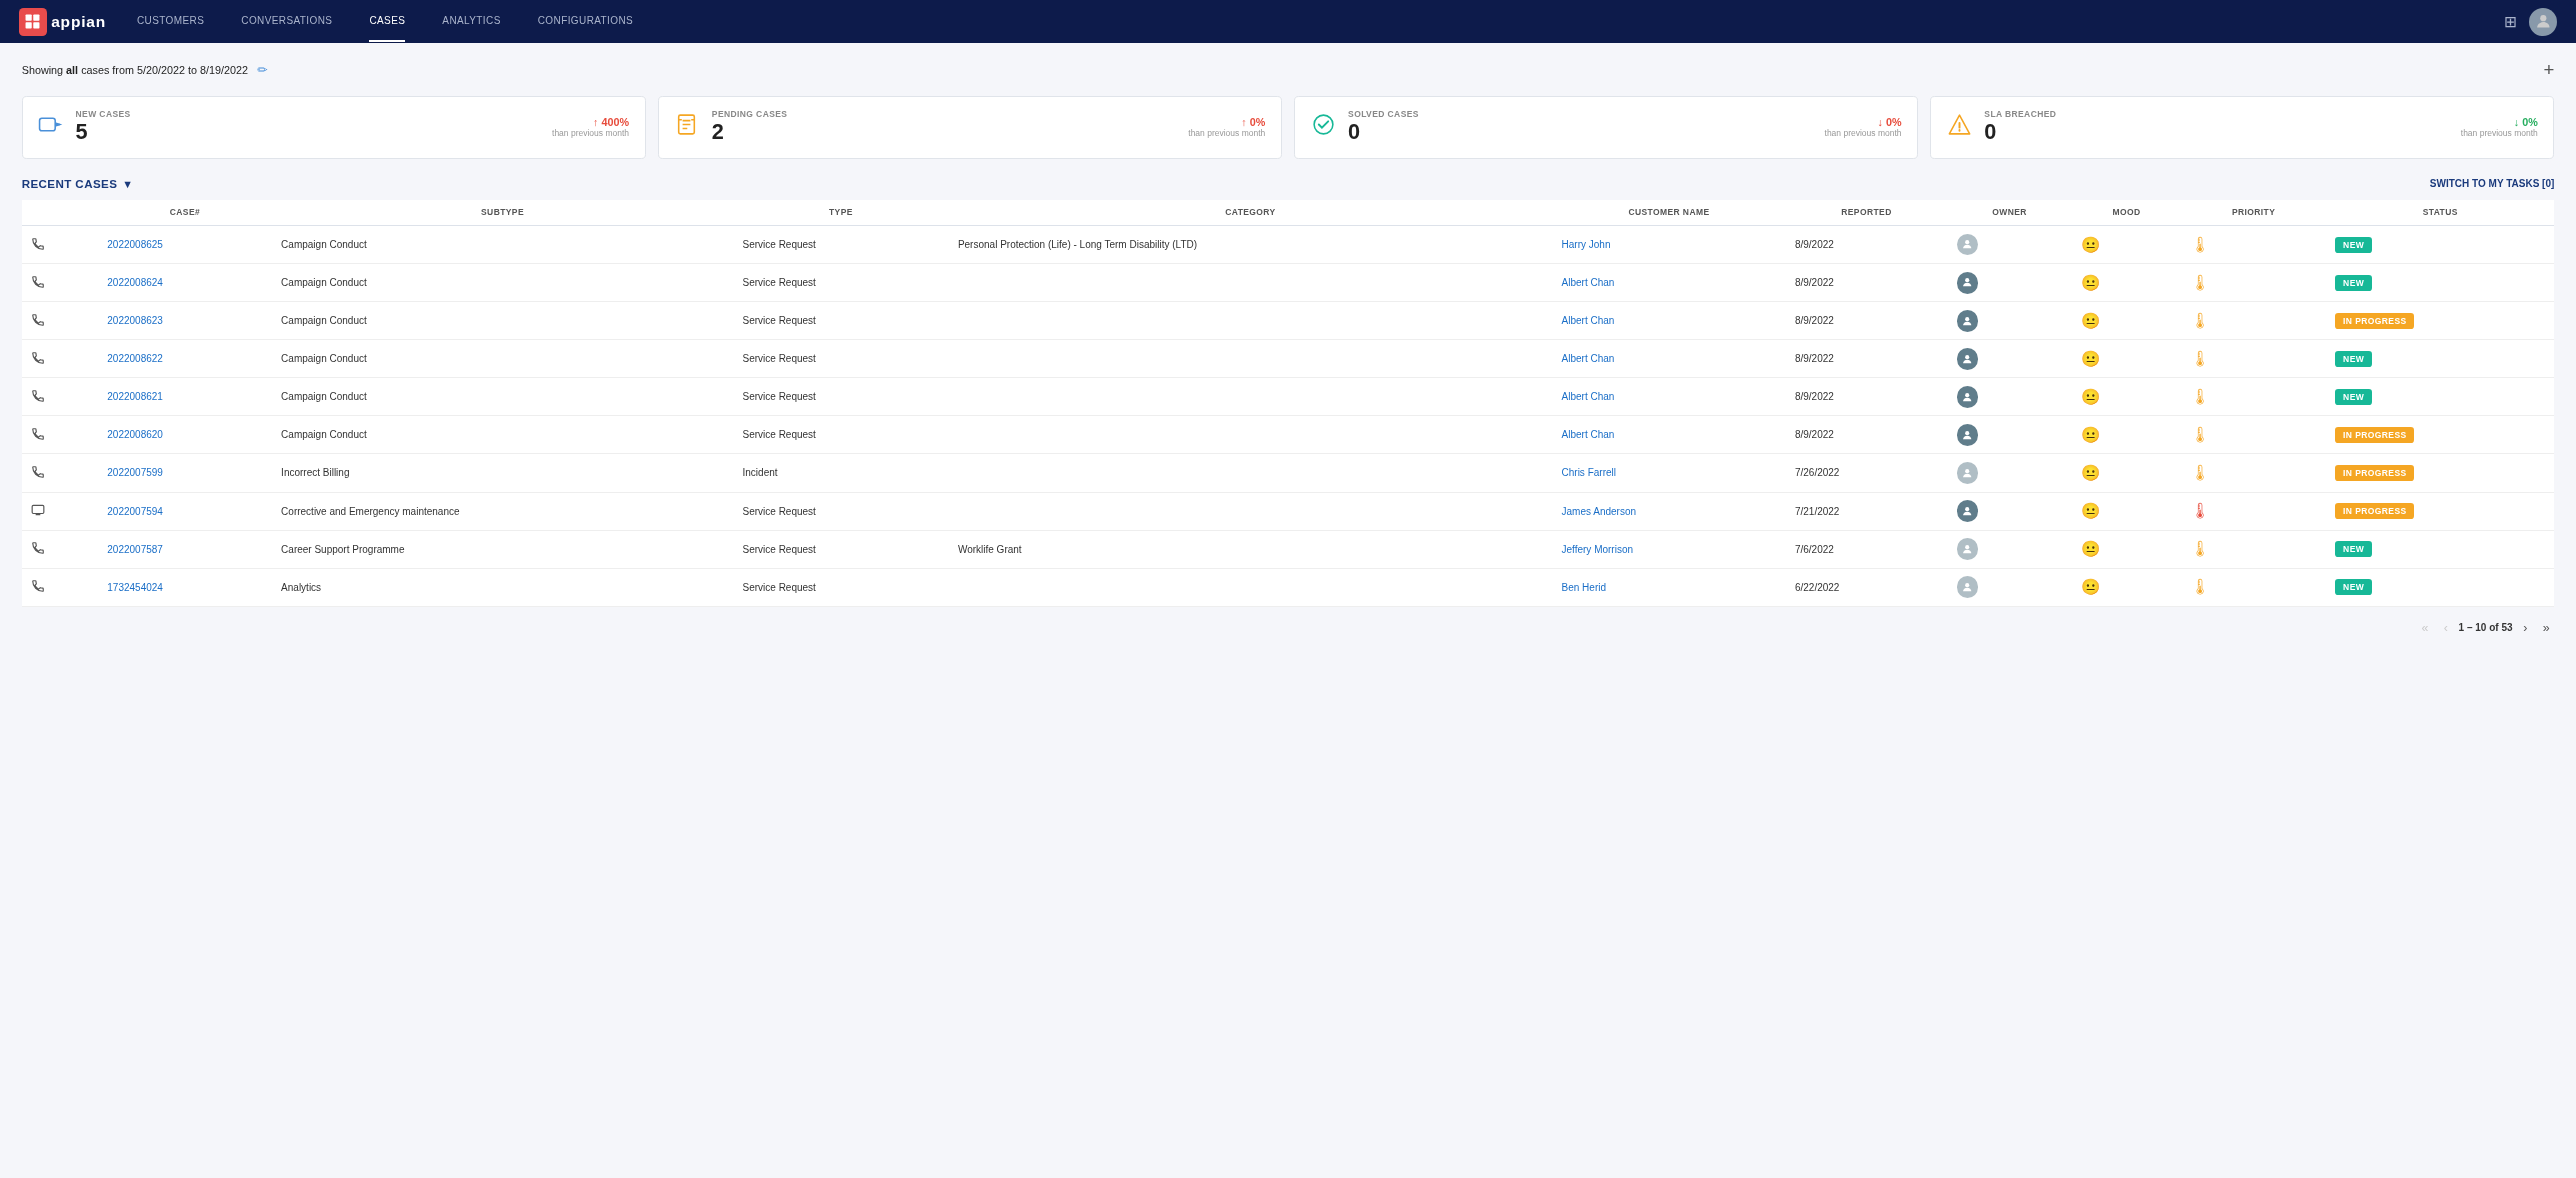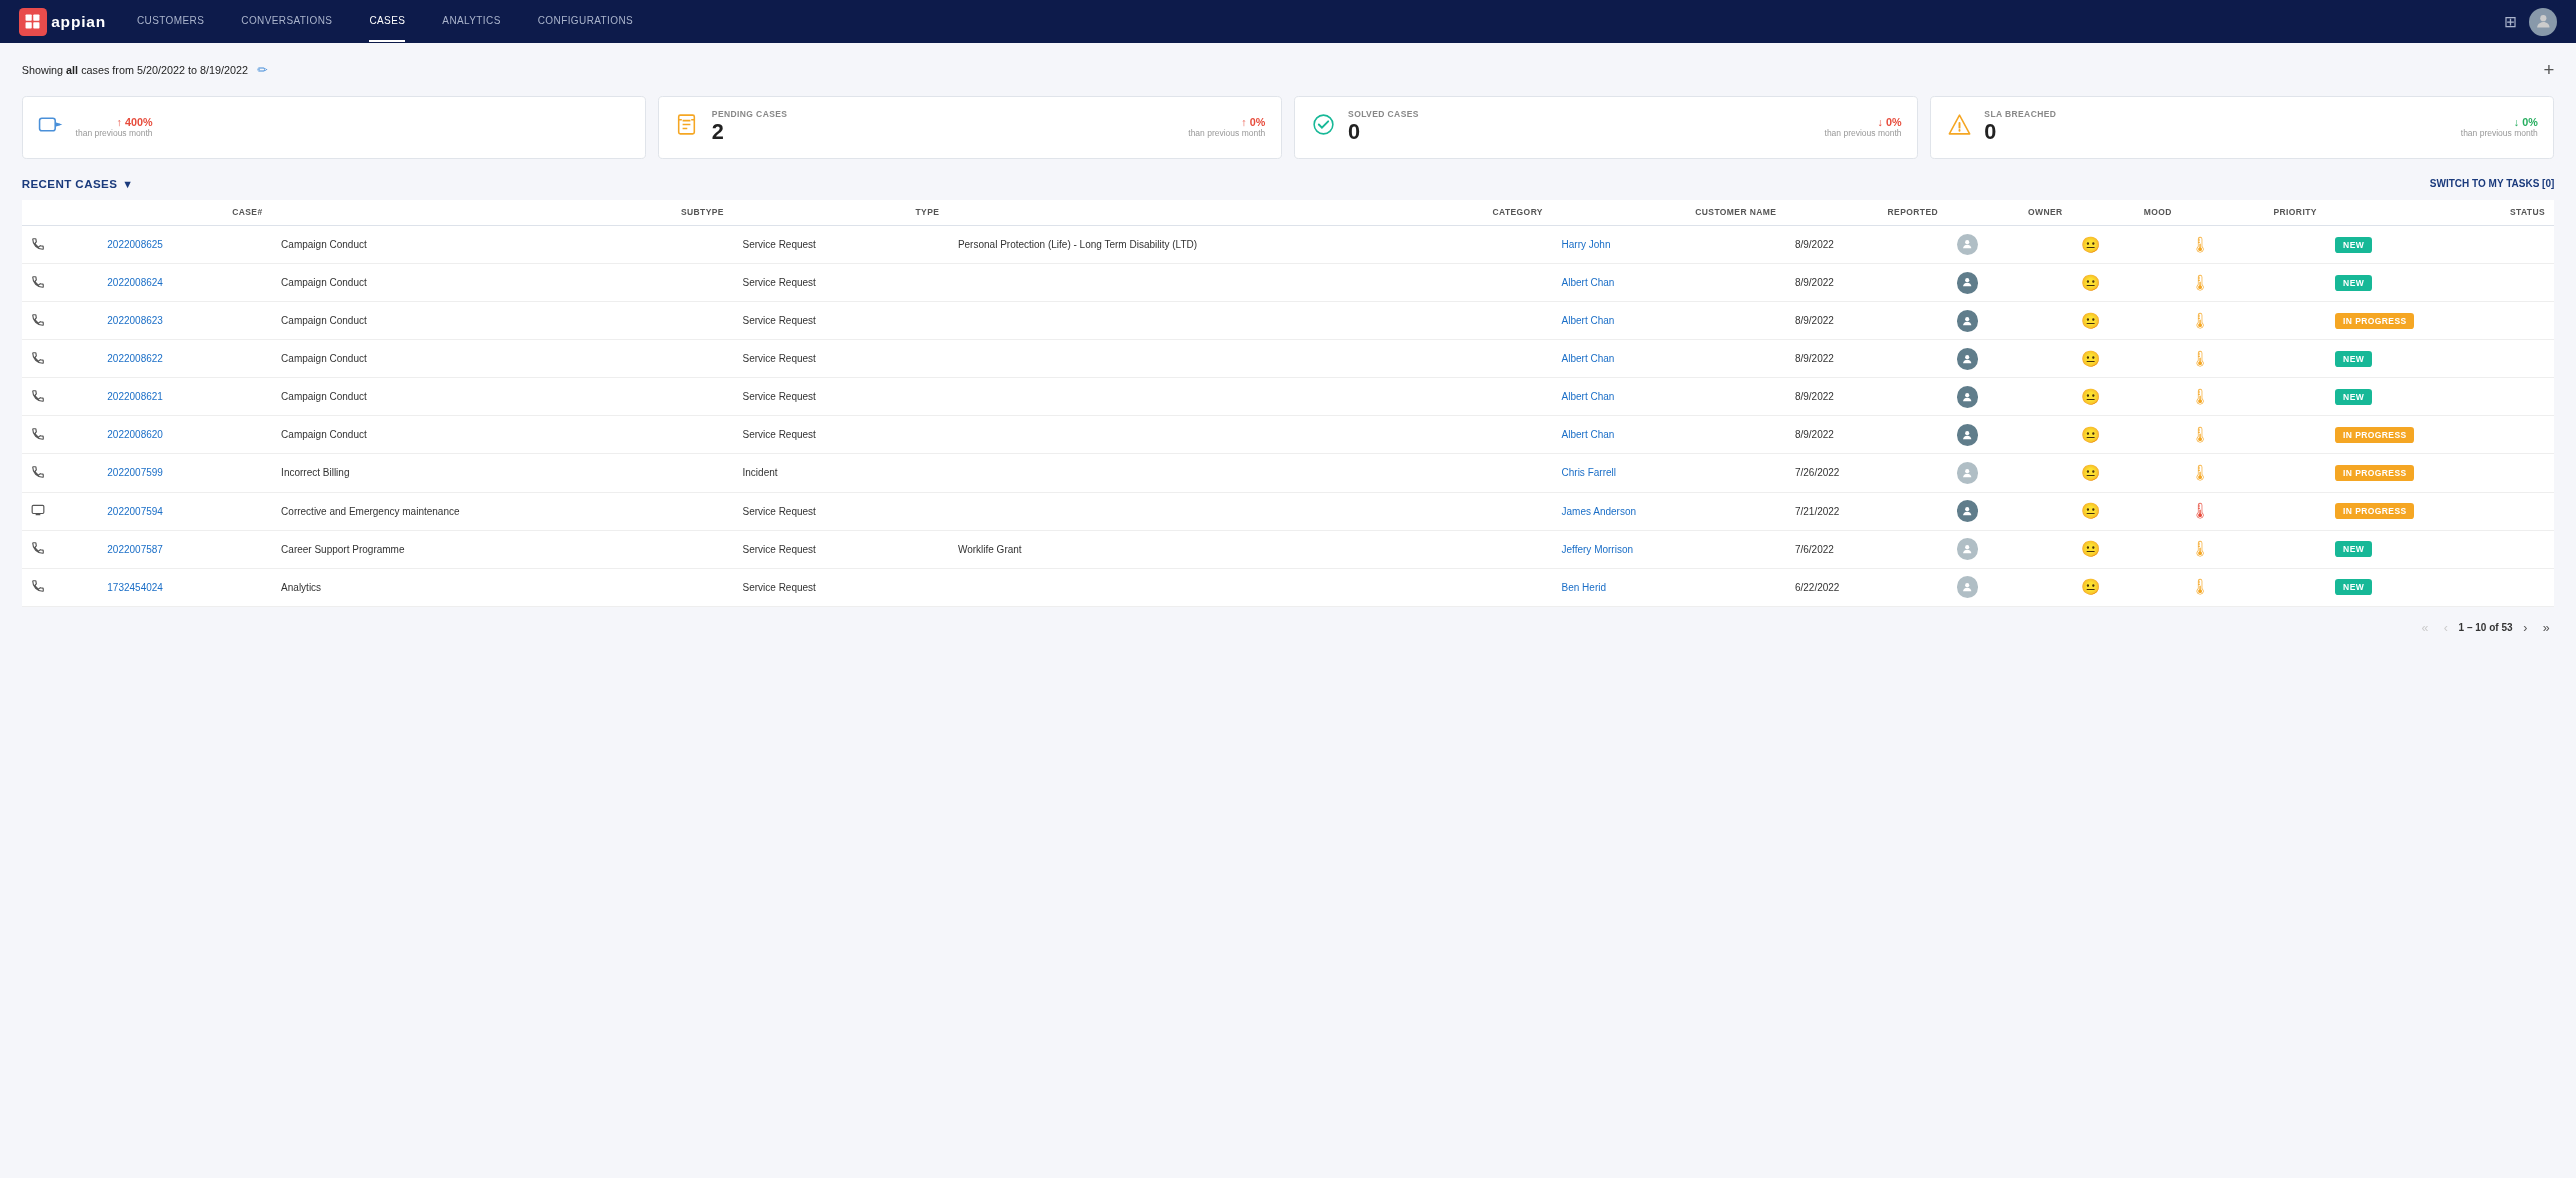--- a/index.html
+++ b/index.html
@@ -106,21 +106,21 @@
     }
     .filter-icon { color: #1a3a7c; font-size: 10.8px; }
     .switch-link { font-size: 10px; color: #1a3a7c; font-weight: bold; cursor: pointer; text-decoration: none; }
 
     
     .cases-table { width: 100%; border-collapse: collapse; background: white; }
     .cases-table thead tr {
       border-bottom: 1.5px solid #dde2ea;
     }
     .cases-table th {
-      padding: 7.7px 9.3px; text-align: right;
+      padding: 7.7px 9.3px; text-align: center;
       font-size: 8.5px; font-weight: bold; color: #555;
       text-transform: uppercase; letter-spacing: 0.4px;
       white-space: nowrap;
     }
     .cases-table td {
       padding: 7.7px 9.3px; font-size: 10px; color: #333;
       border-bottom: 0.8px solid #eee;
       vertical-align: middle;
     }
     .case-link { color: #1a6ec7; text-decoration: none; font-size: 10px; }
@@ -203,20 +203,24 @@
 
   <div class="stat-cards">
 
     <div class="stat-card">
       <div class="stat-icon blue">
         <svg width="25" height="25" viewBox="0 0 32 32" fill="none">
           <rect x="2" y="8" width="20" height="16" rx="3" stroke="#4a90d9" stroke-width="2" fill="none"></rect>
           <path d="M22 14l6 2-6 2" stroke="#4a90d9" stroke-width="2" fill="none"></path>
           <path d="M28 16H22" stroke="#4a90d9" stroke-width="2"></path>
         </svg>
+      </div>
+      <div class="stat-info">
+        <div class="stat-label">NEW CASES</div>
+        <div class="stat-value">5</div>
       </div>
       <div class="stat-change">
         <div class="stat-change-pct up-red">↑ 400%</div>
         <div class="stat-change-sub">than previous month</div>
       </div>
     </div>
 
     <div class="stat-card">
       <div class="stat-icon orange">
         <svg width="25" height="25" viewBox="0 0 32 32" fill="none">

